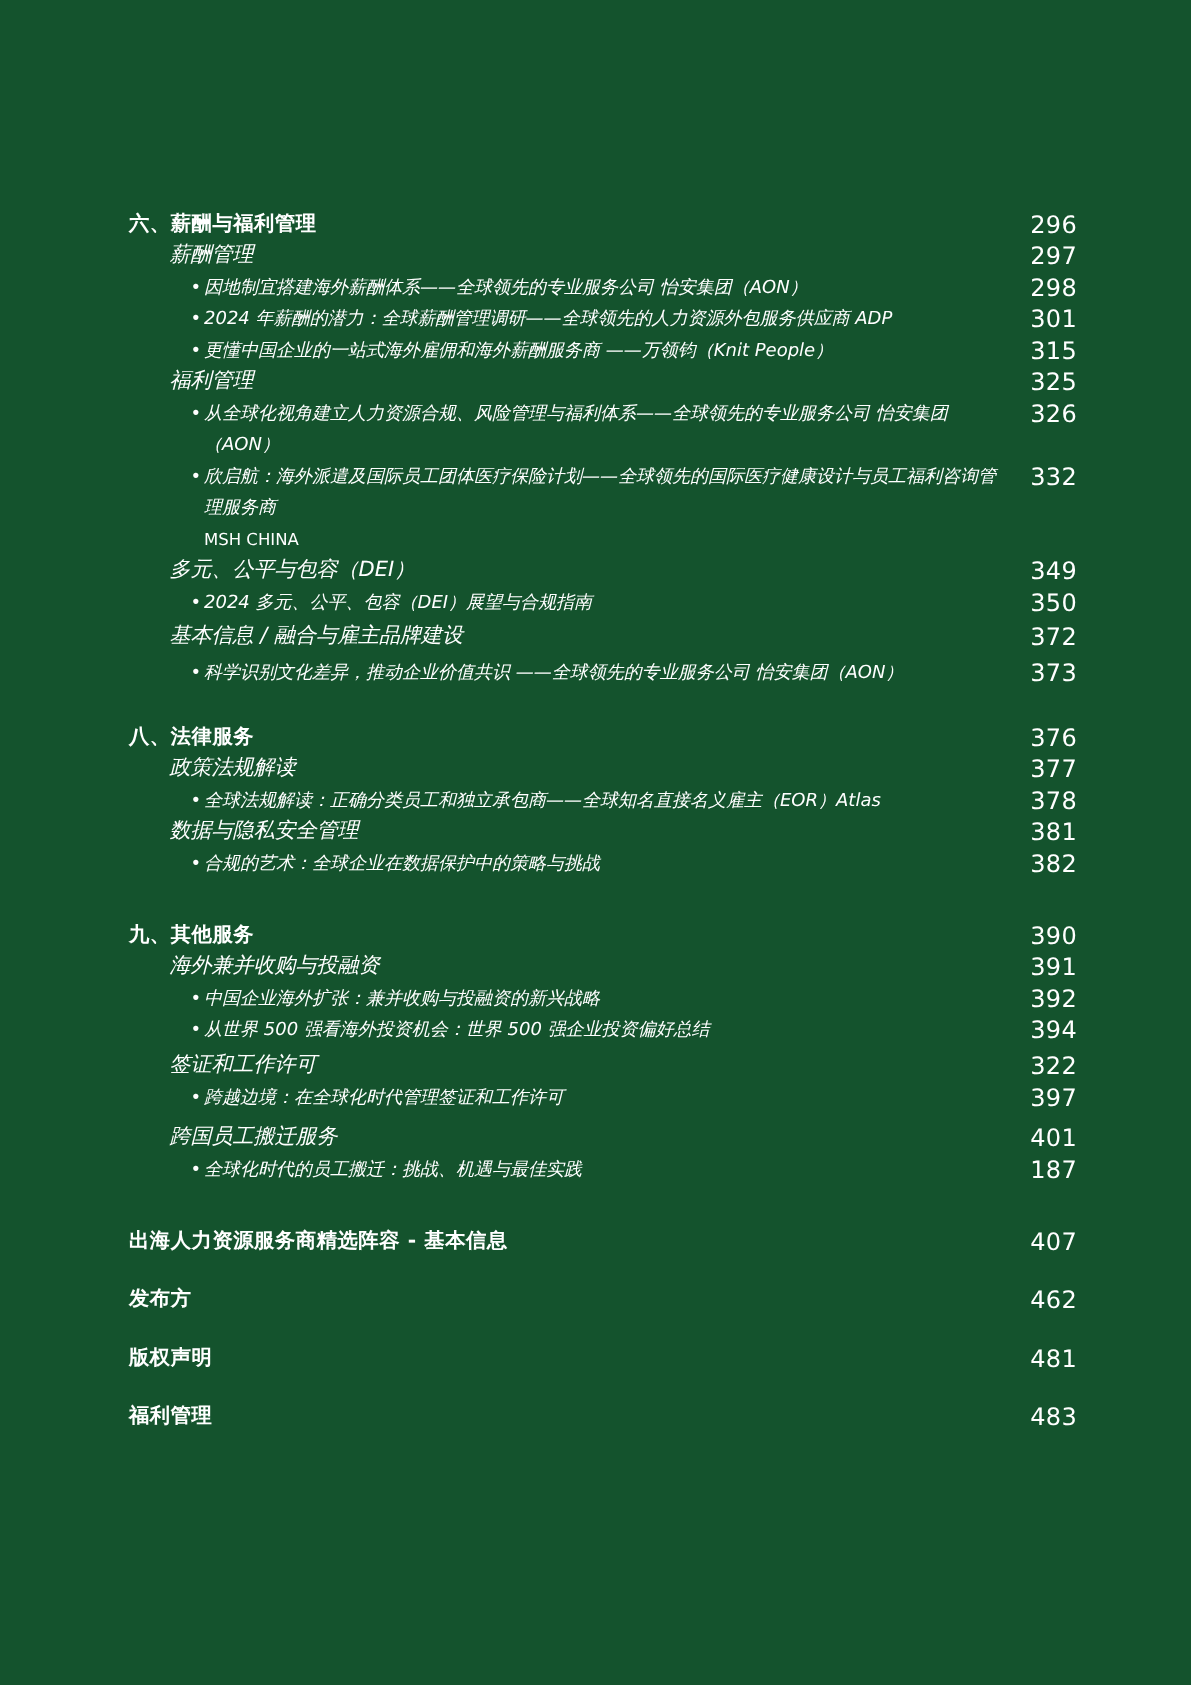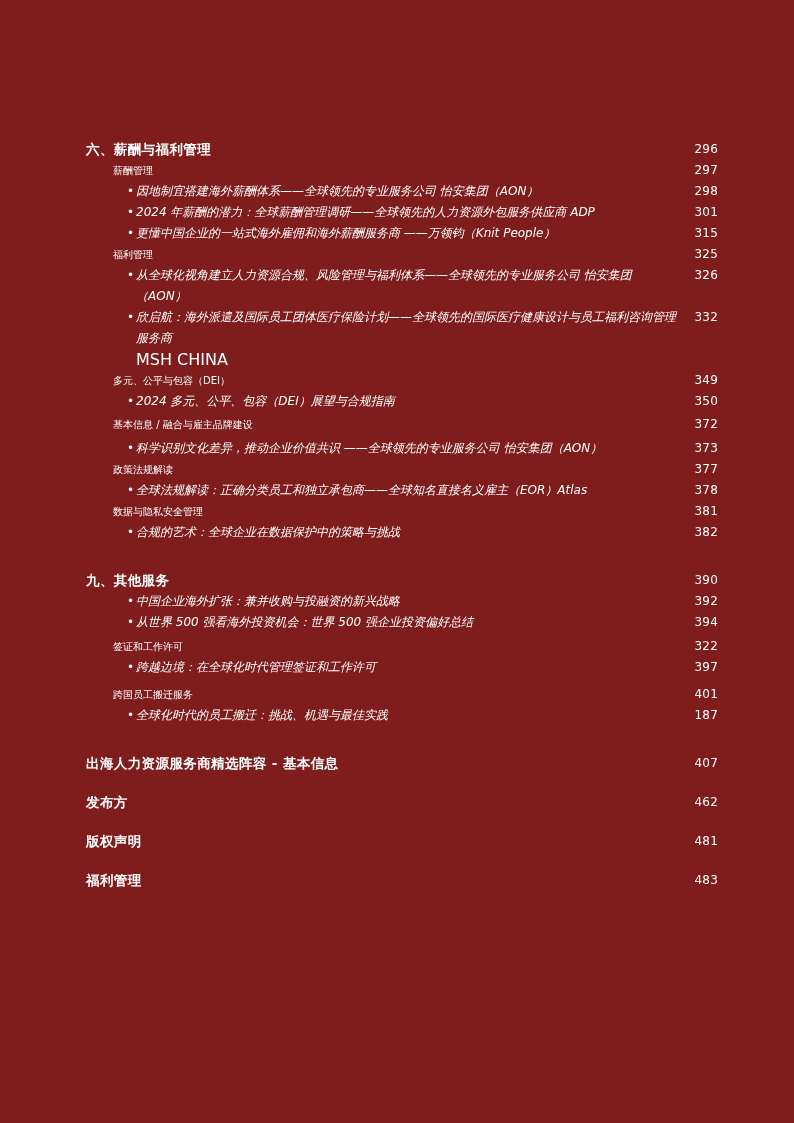--- a/index.html
+++ b/index.html
@@ -1,38 +1,38 @@
 <!DOCTYPE html>
 <html><head>
 <meta charset="utf-8">
 <style>
   html,body{margin:0;padding:0;background:#0e3f75;}
   .page{
     position:relative;
     width:794px;height:1123px;
-    background:#7f1d1d;
+    background:#14532d;
     color:#FFFFFF;
     font-family:"DejaVu Sans","Liberation Sans",sans-serif;
     box-sizing:border-box;
     padding:139px 76px 0 86px;
     overflow:hidden;
   }
   .row{display:flex;align-items:flex-start;line-height:21px;}
   .lbl{flex:1 1 auto;padding-right:14px;}
-  .pg{flex:0 0 auto;font-size:12px;font-weight:400;letter-spacing:0.2px;}
+  .pg{flex:0 0 auto;font-size:16px;font-weight:400;letter-spacing:0.2px;}
   
   .row.s .lbl{font-size:13.5px;font-weight:700;letter-spacing:0.4px;}
   
-  .row.sub .lbl{font-size:10px;padding-left:27px;}
+  .row.sub .lbl{font-size:14px;padding-left:27px;font-style:italic;}
   
   .row.b{font-size:12px;}
   .blt{flex:0 0 9px;margin-left:41px;font-size:12px;line-height:21px;}
   .row.b .lbl{font-size:12px;padding-left:0;font-style:italic;}
   
-  .row.c .lbl{font-size:16px;padding-left:50px;}
+  .row.c .lbl{font-size:11px;padding-left:50px;}
   
   .g2{margin-top:2px}.g3{margin-top:3px}.g6{margin-top:6px}
   .g16{margin-top:16px}.g18{margin-top:18px}.g22{margin-top:22px}.g27{margin-top:27px}
 </style>
 </head>
 <body>
 
 <div class="page">
 
   <div class="row s">
@@ -88,20 +88,24 @@
   <div class="row sub g2">
     <span class="lbl">基本信息 / 融合与雇主品牌建设</span>
     <span class="pg">372</span>
   </div>
   <div class="row b g3">
     <span class="blt">•</span>
     <span class="lbl">科学识别文化差异，推动企业价值共识 ——全球领先的专业服务公司 怡安集团（AON）</span>
     <span class="pg">373</span>
   </div>
 
+  <div class="row s g22">
+    <span class="lbl">八、法律服务</span>
+    <span class="pg">376</span>
+  </div>
   <div class="row sub">
     <span class="lbl">政策法规解读</span>
     <span class="pg">377</span>
   </div>
   <div class="row b">
     <span class="blt">•</span>
     <span class="lbl">全球法规解读：正确分类员工和独立承包商——全球知名直接名义雇主（EOR）Atlas</span>
     <span class="pg">378</span>
   </div>
   <div class="row sub">
@@ -110,20 +114,24 @@
   </div>
   <div class="row b">
     <span class="blt">•</span>
     <span class="lbl">合规的艺术：全球企业在数据保护中的策略与挑战</span>
     <span class="pg">382</span>
   </div>
 
   <div class="row s g27">
     <span class="lbl">九、其他服务</span>
     <span class="pg">390</span>
+  </div>
+  <div class="row sub">
+    <span class="lbl">海外兼并收购与投融资</span>
+    <span class="pg">391</span>
   </div>
   <div class="row b">
     <span class="blt">•</span>
     <span class="lbl">中国企业海外扩张：兼并收购与投融资的新兴战略</span>
     <span class="pg">392</span>
   </div>
   <div class="row b">
     <span class="blt">•</span>
     <span class="lbl">从世界 500 强看海外投资机会：世界 500 强企业投资偏好总结</span>
     <span class="pg">394</span>

